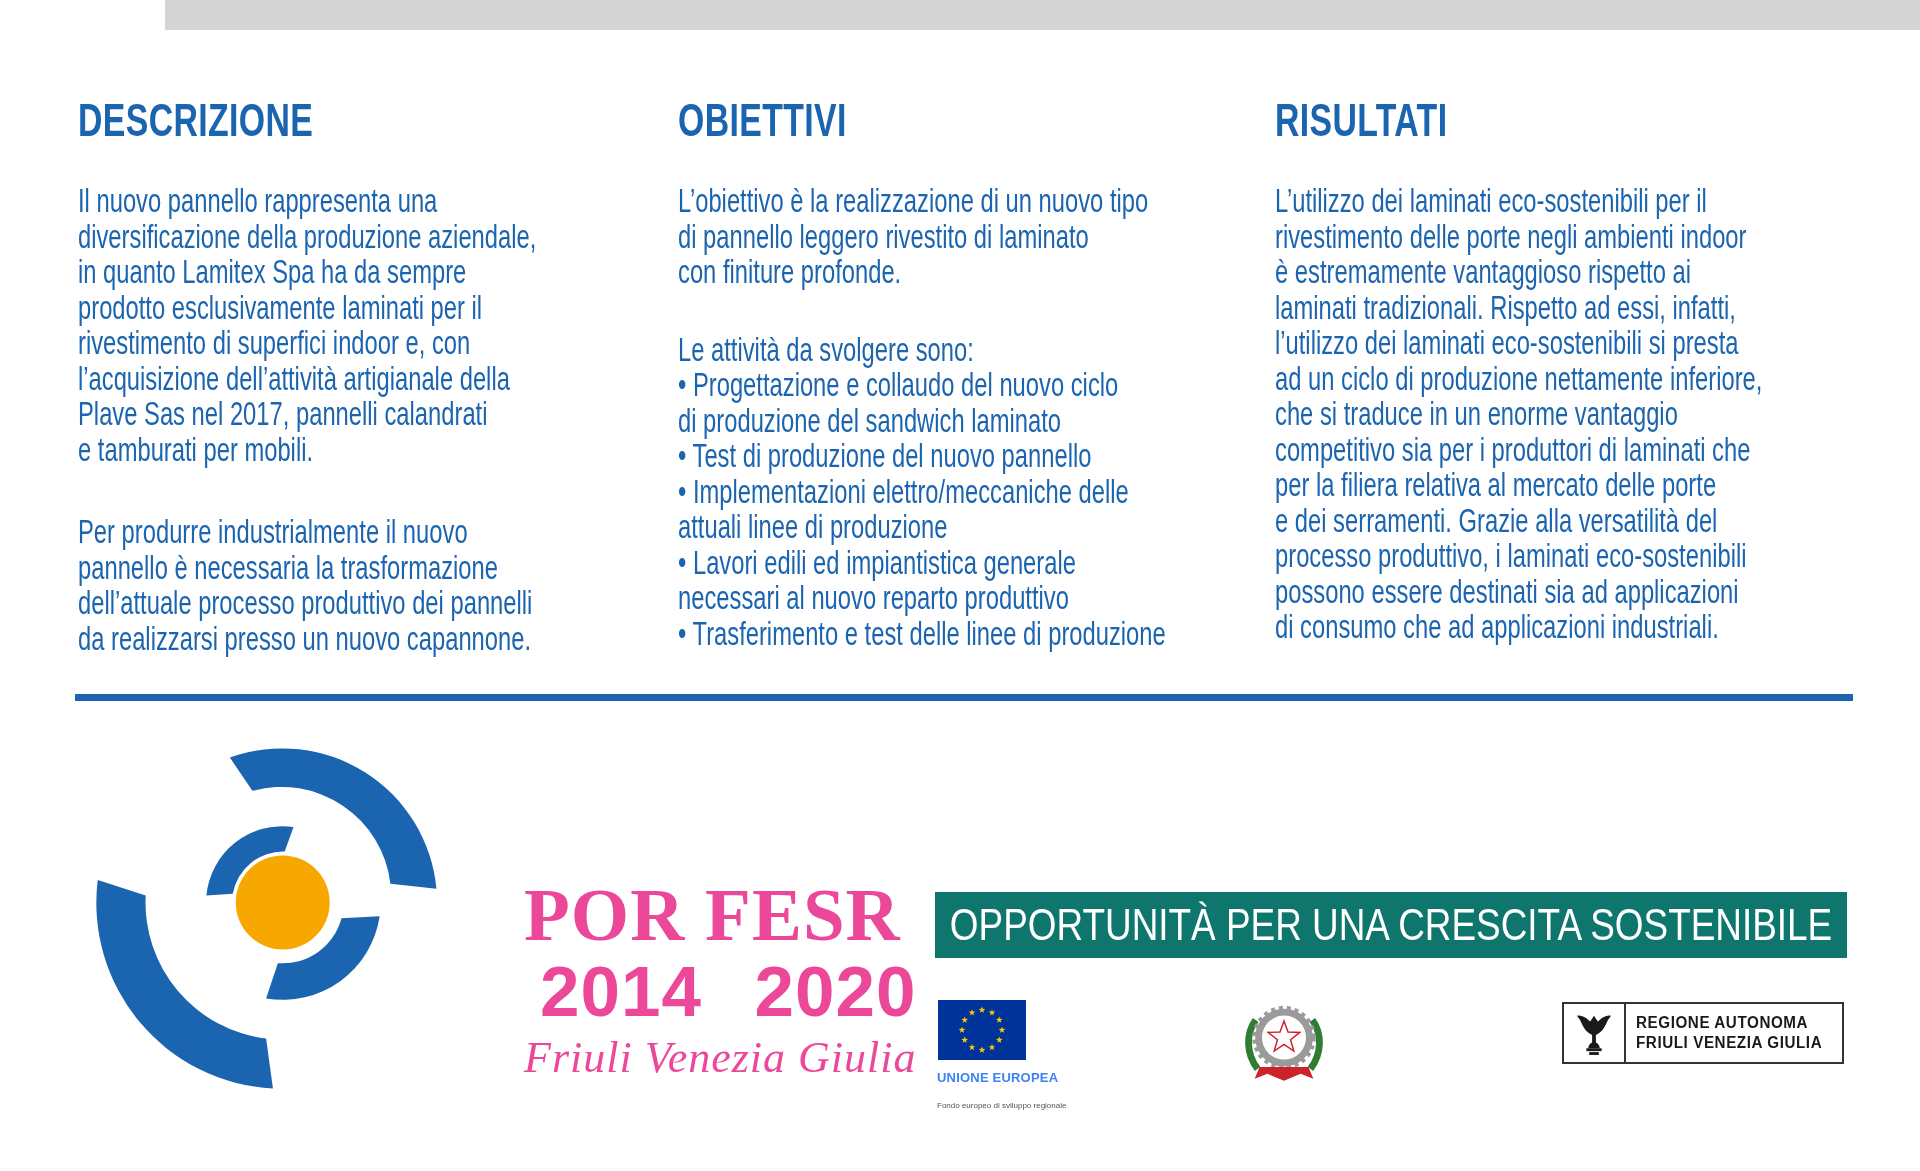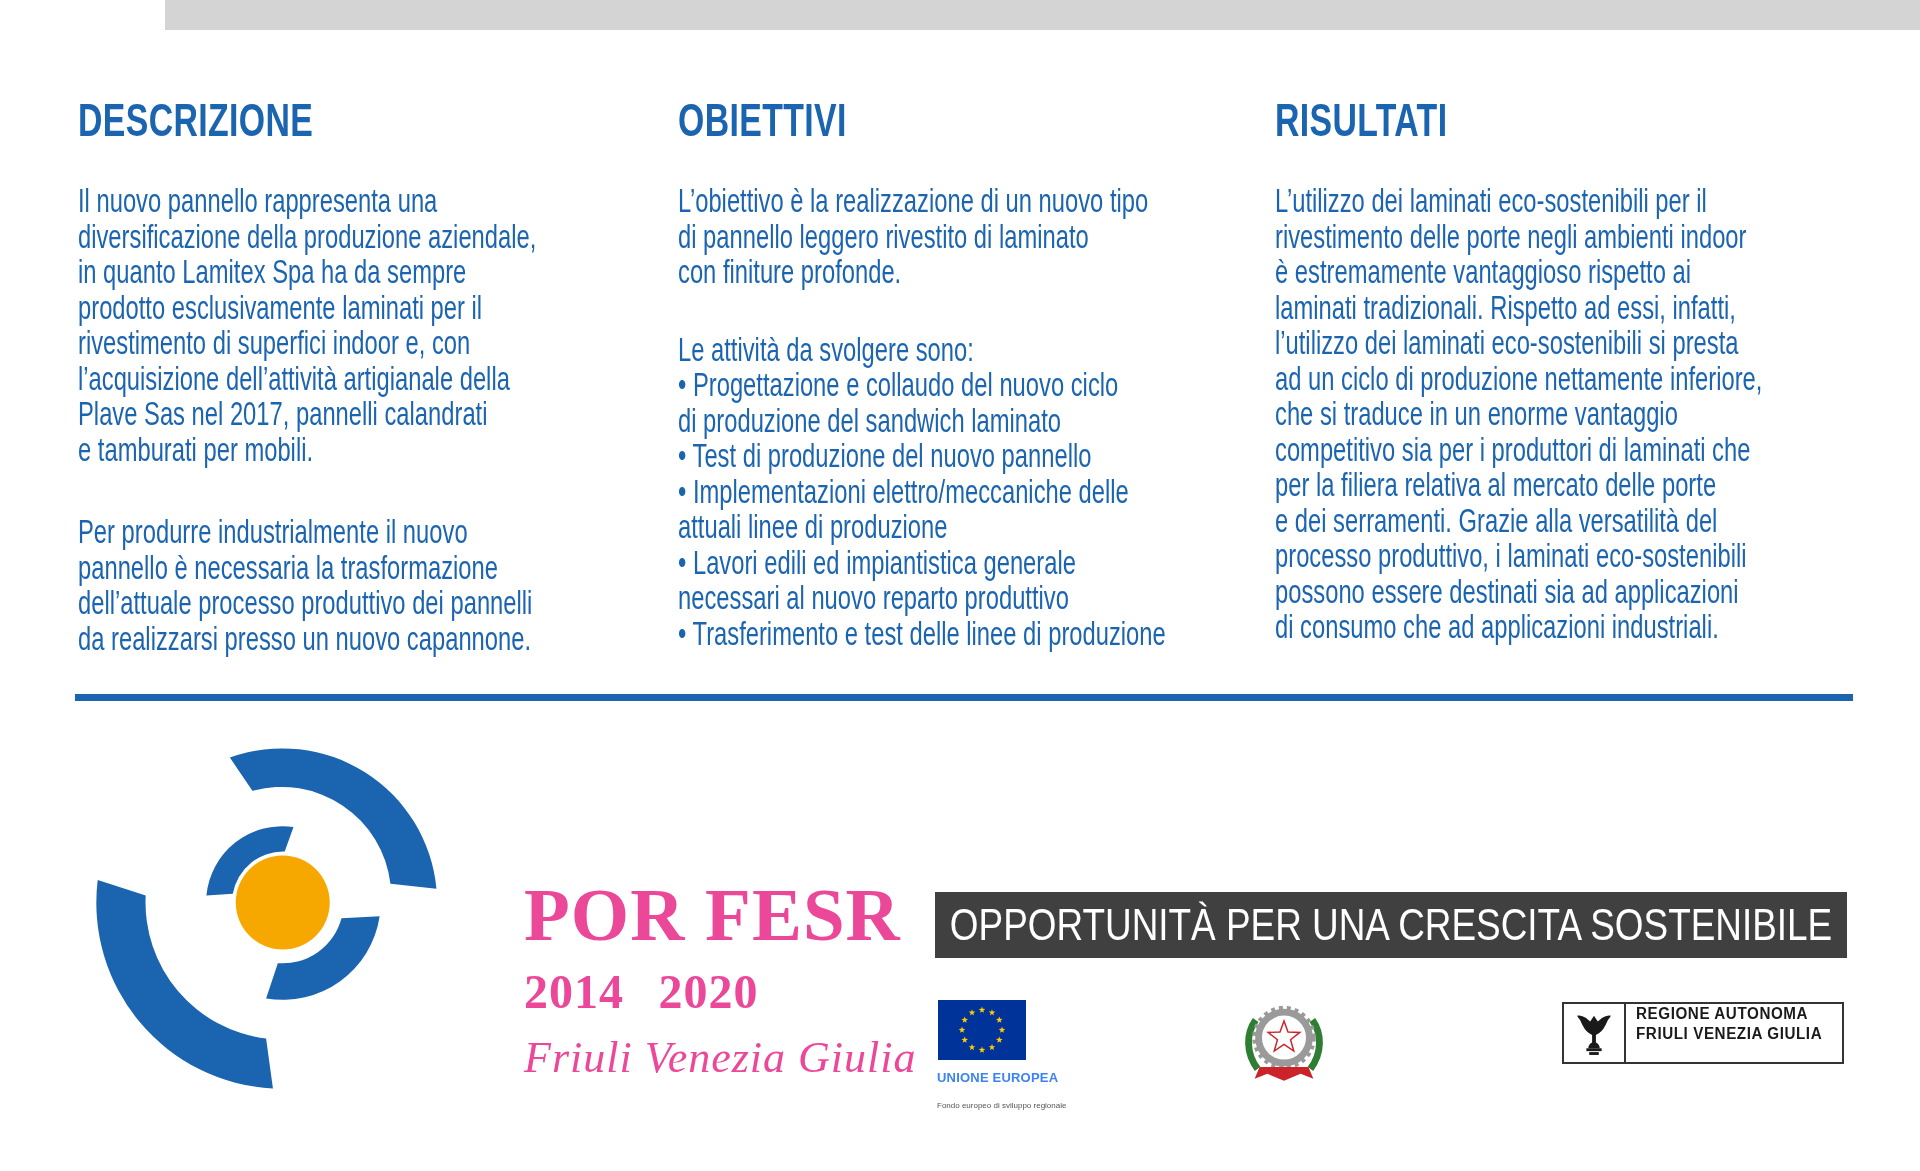--- a/index.html
+++ b/index.html
@@ -25,37 +25,37 @@
   .bullet { font-size:33px; line-height:35.5px; white-space:pre-line; }
   .bullet::before { content:"• "; }
 
   .divider { position:absolute; left:75px; top:694px; width:1778px; height:7px; background:#1b64b0; }
 
   
   .swirl { position:absolute; left:88px; top:738px; width:458px; height:372px; }
 
   .program { position:absolute; left:524px; top:876px; color:#ec4899; }
   .program .title  { font-family:"Liberation Serif", serif; font-weight:bold; font-size:75px; line-height:78px; letter-spacing:1px; white-space:nowrap; }
-  .program .years  { font-family:Liberation Serif, serif; font-weight:bold; font-size:48px; line-height:76px; word-spacing:0.45em; letter-spacing:1px; }
+  .program .years  { font-family:Liberation Sans, sans-serif; font-weight:bold; font-size:71px; line-height:76px; word-spacing:0.45em; letter-spacing:1px;text-align:right; }
   .program .region { font-family:"Liberation Serif", serif; font-style:italic; font-size:44px; line-height:48px; margin-top:4px; letter-spacing:1px; white-space:nowrap; }
 
-  .banner { position:absolute; left:935px; top:892px; width:912px; height:66px; background:#404040;
+  .banner { position:absolute; left:935px; top:892px; width:912px; height:66px; background:#0f766e;
             display:flex; align-items:center; justify-content:center; }
   .banner span { color:#ffffff; font-size:45px; transform:scaleX(0.82); white-space:nowrap; }
 
   .eu { position:absolute; left:937px; top:1000px; width:170px; }
   .eu .t1 { font-size:13px; font-weight:bold; color:#3b82f6; margin-top:6px; letter-spacing:0.2px; }
   .eu .t2 { font-size:8px; color:#555; margin-top:16px; }
 
   .emblem { position:absolute; left:1240px; top:996px; width:88px; height:94px; }
 
   .region-box { position:absolute; left:1562px; top:1002px; width:282px; height:62px;
                 border:2px solid #333; display:flex; background:#fff; box-sizing:border-box; }
   .eagle-cell { width:60px; border-right:2px solid #333; display:flex; align-items:center; justify-content:center; }
-  .text-cell  { flex:1; display:flex; flex-direction:column; justify-content:flex-start; padding-left:10px; color:#1a1a1a; }
+  .text-cell  { flex:1; display:flex; flex-direction:column; justify-content:center; padding-left:10px; color:#1a1a1a; }
   .text-cell .line { font-size:16px; font-weight:bold; letter-spacing:0.6px; line-height:20px; transform:scaleX(0.95); transform-origin:0 50%; white-space:nowrap; }
 </style>
 </head>
 <body>
 
 <div class="top-strip"></div>
 
 <section class="col" id="col-descrizione">
   <h2>DESCRIZIONE</h2>
   <p class="para">Il nuovo pannello rappresenta una

